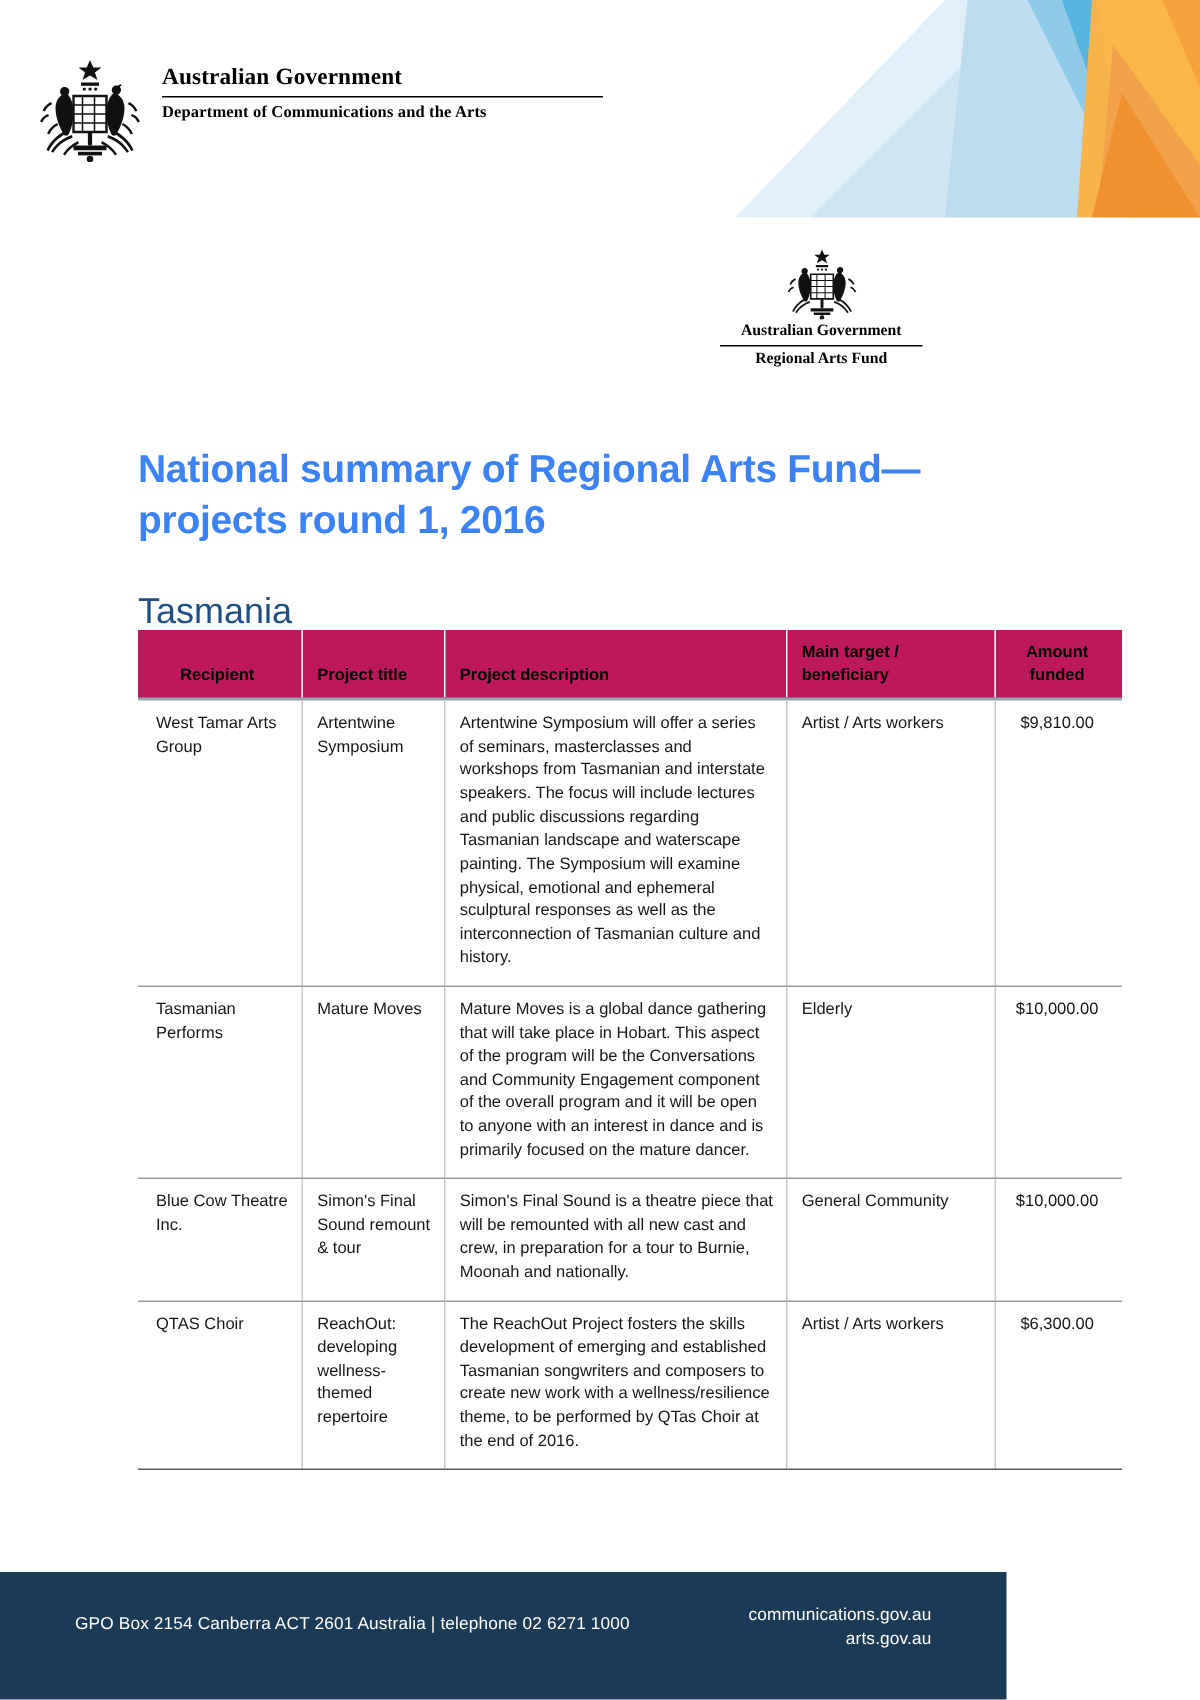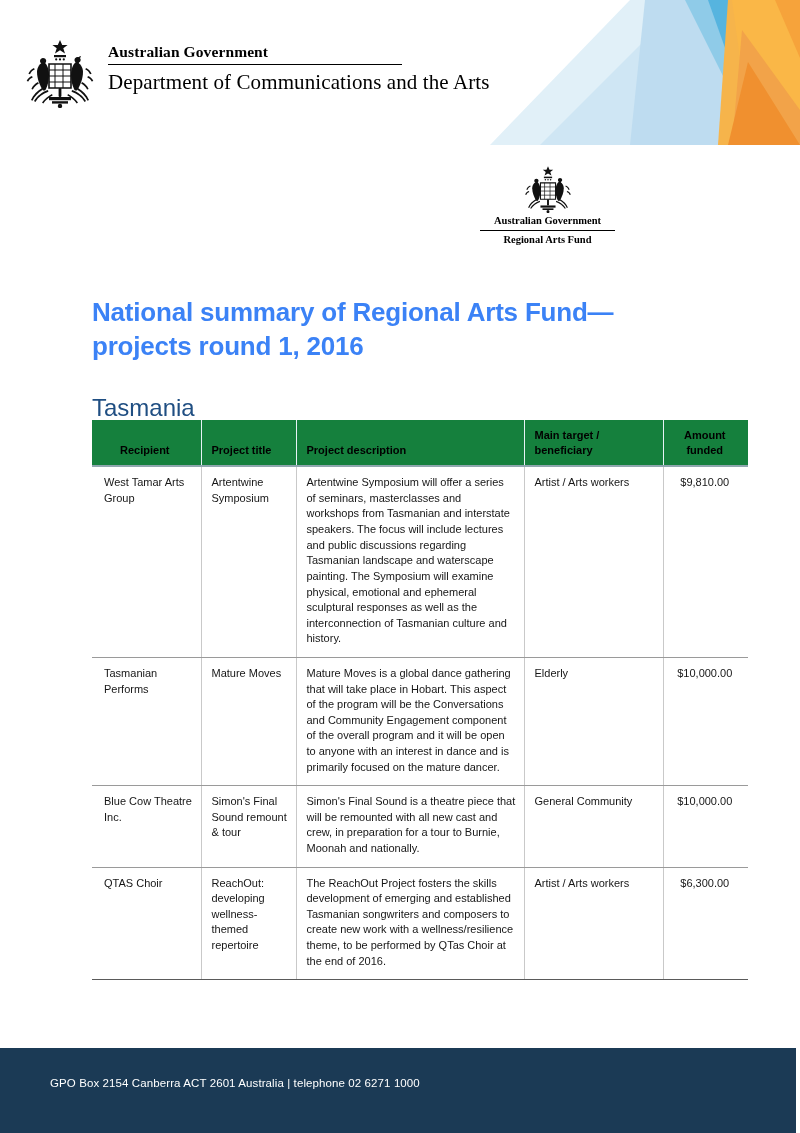--- a/index.html
+++ b/index.html
@@ -54,22 +54,22 @@
     line-height: 1.25;
     white-space: nowrap;
   }
   .gov-rule {
     border-top: 1.2px solid #000;
     margin: 3px 0 4px 0;
     width: 294px;
   }
   .gov-line2 {
     font-family: "Liberation Serif", serif;
-    font-weight: normal;
-    font-size: 21px;
+    font-weight: bold;
+    font-size: 11px;
     color: #000;
     letter-spacing: 0.1px;
     line-height: 1.25;
     white-space: nowrap;
   }
 
   
   .logo-strip {
     position: absolute;
     top: 160px;
@@ -150,21 +150,21 @@
     table-layout: fixed;
     font-size: 11px;
   }
   .grants-table col.c-recipient { width: 109px; }
   .grants-table col.c-title     { width: 95px; }
   .grants-table col.c-desc      { width: 228px; }
   .grants-table col.c-target    { width: 139px; }
   .grants-table col.c-amount    { width: 85px; }
 
   .grants-table thead th {
-    background: #15803d;
+    background: #be185d;
     color: #000;
     font-weight: bold;
     font-size: 11px;
     text-align: left;
     vertical-align: bottom;
     padding: 8px 8px 8px 10px;
     line-height: 1.33;
     border-bottom: 2px solid #8FA6AE;
     border-right: 1px solid #E6F2F6;
   }
@@ -193,21 +193,21 @@
   }
   .grants-table tbody tr:last-child td {
     border-bottom: 1.6px solid #5a5a5a;
   }
 
   
   .page-footer {
     position: absolute;
     left: 0;
     bottom: 0;
-    width: 796px;
+    width: 671px;
     height: 85px;
     background: #1B3A55;
   }
   .footer-left {
     position: absolute;
     left: 50px;
     top: 29px;
     color: #ffffff;
     font-size: 11.5px;
     letter-spacing: 0.1px;
@@ -362,13 +362,17 @@
       <td>ReachOut: developing wellness-themed repertoire</td>
       <td>The ReachOut Project fosters the skills development of emerging and established Tasmanian songwriters and composers to create new work with a wellness/resilience theme, to be performed by QTas Choir at the end of 2016.</td>
       <td>Artist / Arts workers</td>
       <td class="td-amount">$6,300.00</td>
     </tr>
   </tbody>
 </table>
 
 <div class="page-footer">
   <div class="footer-left">GPO Box 2154 Canberra ACT 2601 Australia | telephone 02 6271 1000</div>
+  <div class="footer-right">
+    <div>communications.gov.au</div>
+    <div>arts.gov.au</div>
+  </div>
 </div>
 
 </body></html>

